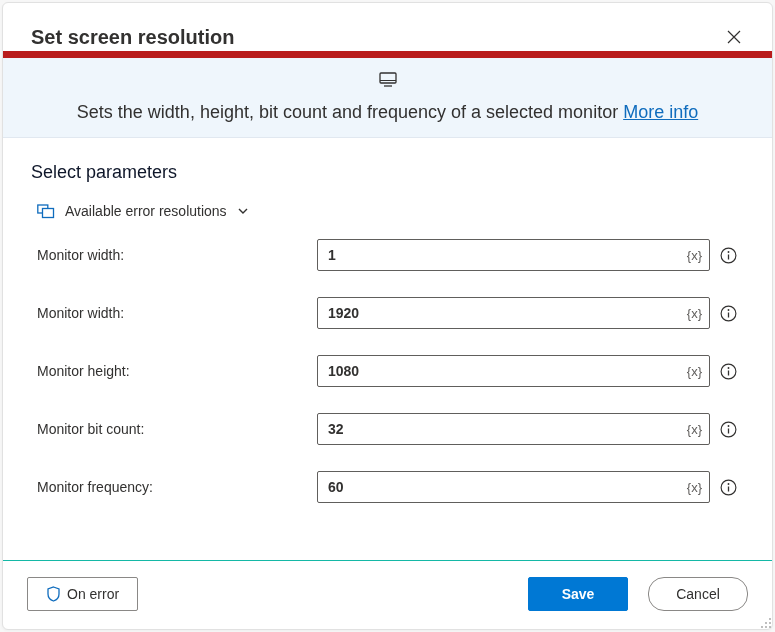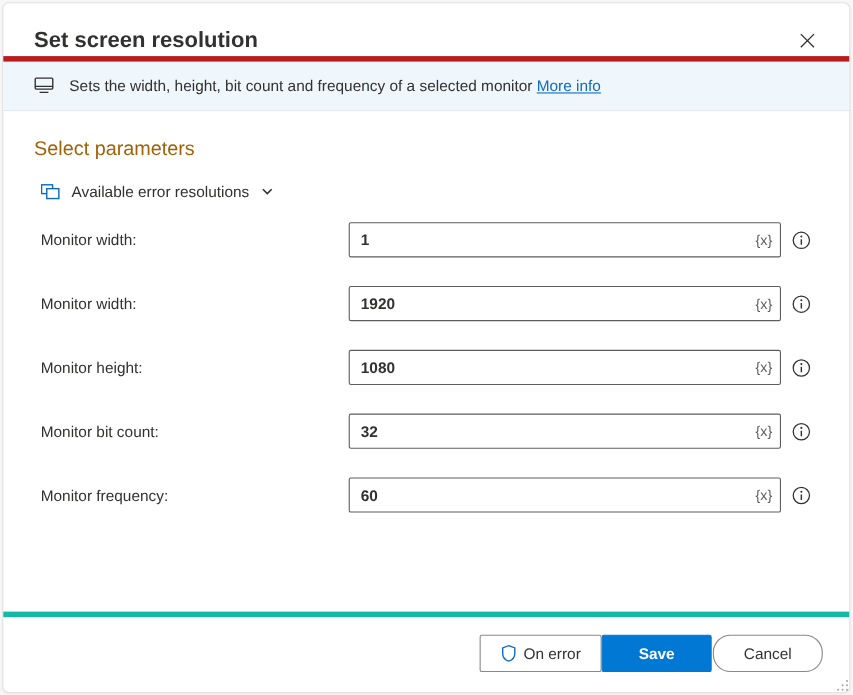--- a/index.html
+++ b/index.html
@@ -37,43 +37,44 @@
     .close-btn {
       cursor: pointer;
       width: 28px;
       height: 28px;
       display: flex;
       align-items: center;
       justify-content: center;
     }
     .info-banner {
       background: #eff6fc;
-      border-top: 5px solid #b91c1c;
+      border-top: 7px solid #b91c1c;
       border-bottom: 1px solid #e1e8f0;
       padding: 14px 28px;
       display: flex;
       align-items: center;
       gap: 14px;
-      font-size: 14px;
-      color: #323130;
+      font-size: 18px;
+      color: #323130;
+      flex-direction: column;
     }
     .info-banner a {
       color: #0f6cbd;
       text-decoration: underline;
       cursor: pointer;
     }
     .body {
       flex: 1;
       padding: 24px 28px 8px 28px;
       overflow-y: auto;
     }
     .section-title {
       font-size: 18px;
       font-weight: 400;
-      color: #a16207;
+      color: #0f172a;
       margin-bottom: 20px;
     }
     .variables-row {
       display: flex;
       align-items: center;
       gap: 10px;
       margin: 0 6px 20px 6px;
       cursor: pointer;
     }
     .variables-row .label {
@@ -120,29 +121,29 @@
     .info-icon-btn {
       width: 20px;
       height: 20px;
       cursor: pointer;
       display: flex;
       align-items: center;
       justify-content: center;
       flex-shrink: 0;
     }
     .footer {
-      border-top: 5px solid #14b8a6;
+      border-top: 1px solid #14b8a6;
       padding: 16px 24px 18px 24px;
       display: flex;
       align-items: center;
-      justify-content: flex-end;
+      justify-content: space-between;
     }
     .footer-right {
       display: flex;
-      gap: 1px;
+      gap: 20px;
     }
     .btn {
       height: 34px;
       padding: 0 18px;
       border: 1px solid #8a8886;
       border-radius: 2px;
       background: #fff;
       font-size: 14px;
       font-family: inherit;
       cursor: pointer;

